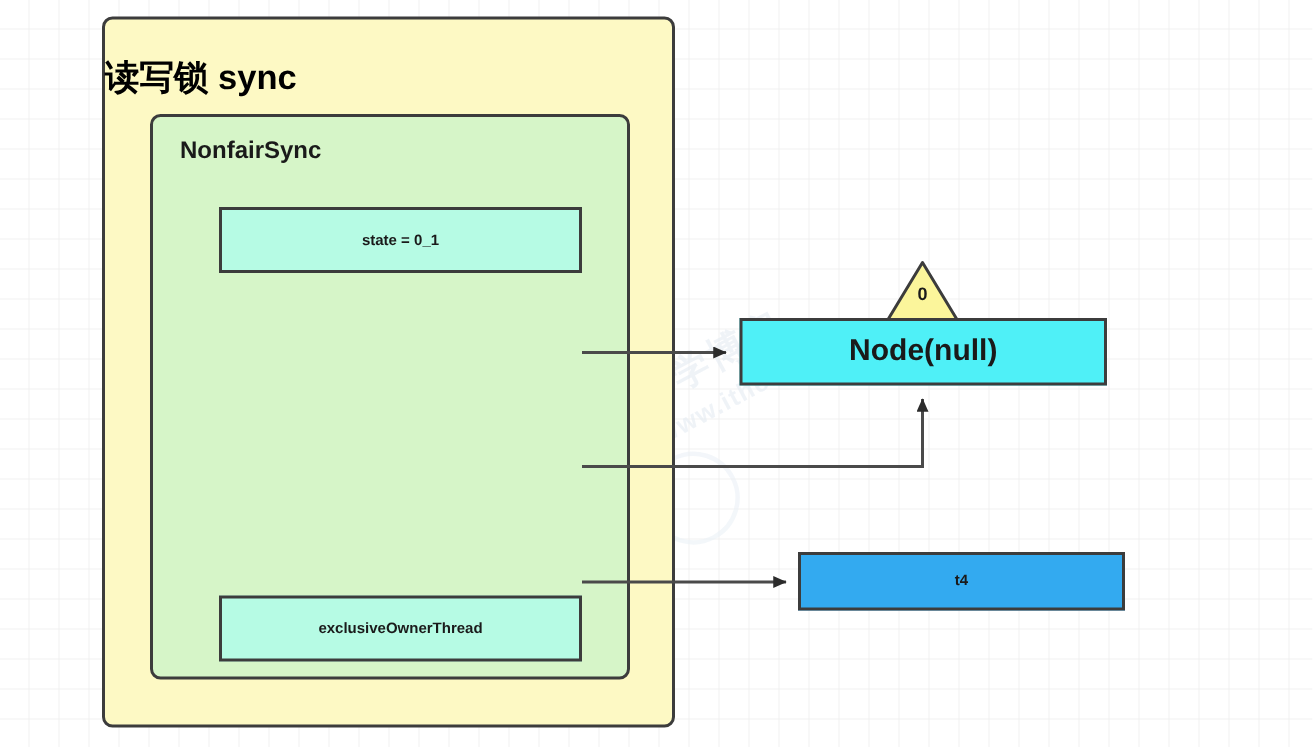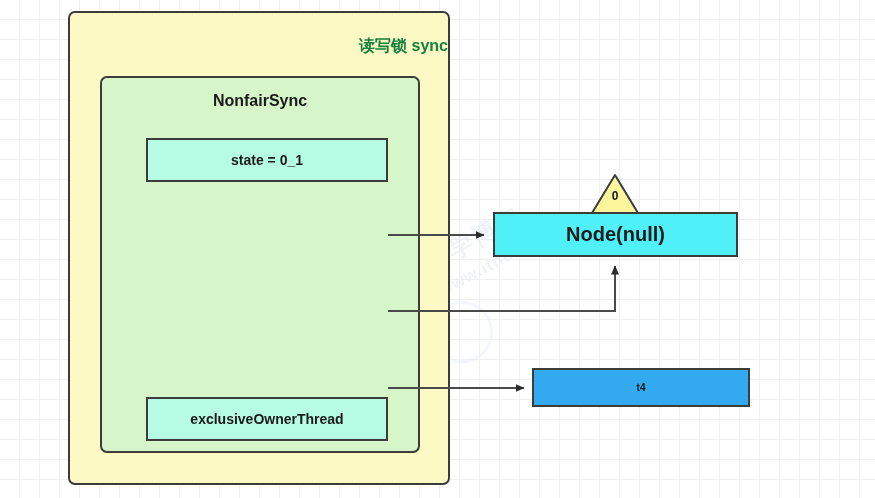--- a/index.html
+++ b/index.html
@@ -70,62 +70,61 @@
     background-color: #fdf9c4;
     border: 2.5px solid #3c3c3c;
     border-radius: 7px;
     box-sizing: border-box;
   }
   #sync-title {
     position: absolute;
     left: 0;
     top: 23px;
     width: 100%;
-    text-align: right;
-    font-size: 16px;
-    font-weight: bold;
-    color: #15803d;
+    text-align: left;
+    font-size: 23px;
+    font-weight: bold;
+    color: #000000;
   }
 
   
   #nonfair-box {
     position: absolute;
     left: 100px;
     top: 76px;
     width: 320px;
     height: 377px;
     background-color: #d6f5c8;
     border: 2.5px solid #3c3c3c;
     border-radius: 7px;
     box-sizing: border-box;
   }
   #nonfair-title {
     position: absolute;
-    left: 0;
+    left: 18px;
     top: 14px;
     width: 100%;
-    text-align: center;
     font-size: 16px;
     font-weight: bold;
     color: #1a1a1a;
   }
 
   
   .field-box {
     position: absolute;
     left: 146px;
     width: 242px;
     height: 44px;
     background-color: #b6fbe4;
     border: 2px solid #3c3c3c;
     box-sizing: border-box;
     display: flex;
     align-items: center;
     justify-content: center;
-    font-size: 14px;
+    font-size: 10px;
     font-weight: bold;
     color: #1a1a1a;
   }
   .field-box.row-state { top: 138px; }
   .field-box.row-head  { top: 213px; }
   .field-box.row-tail  { top: 288px; }
   .field-box.row-eot   { top: 366px; margin-top: 31px; }
 
   
   #node-box {

